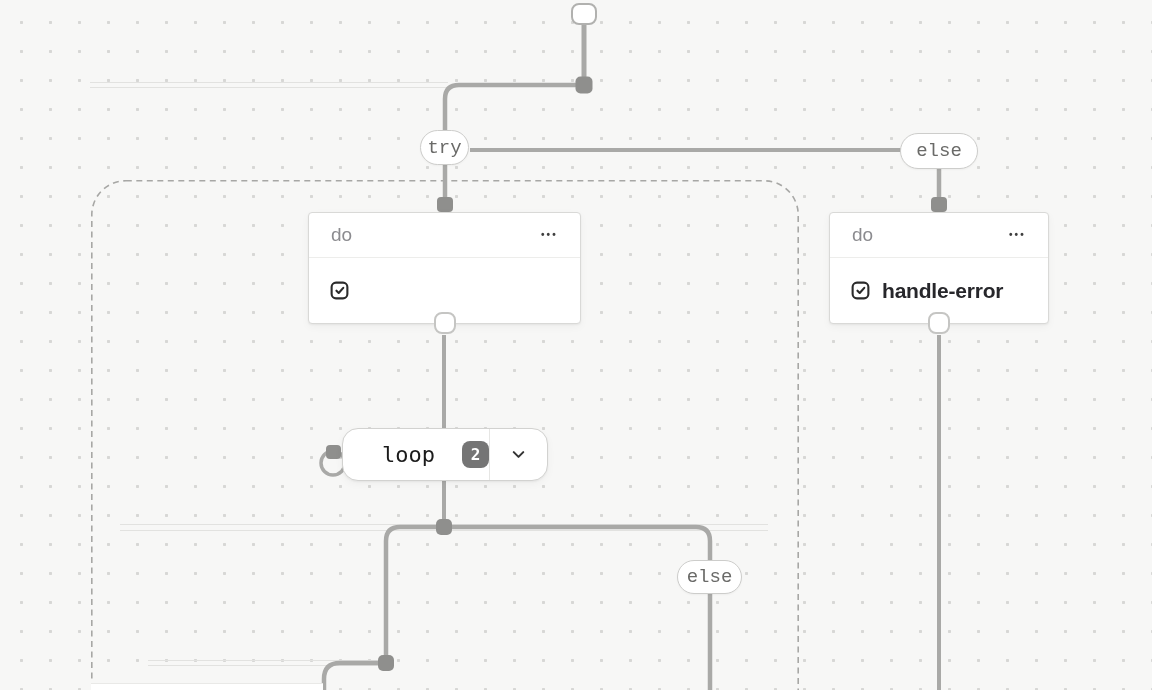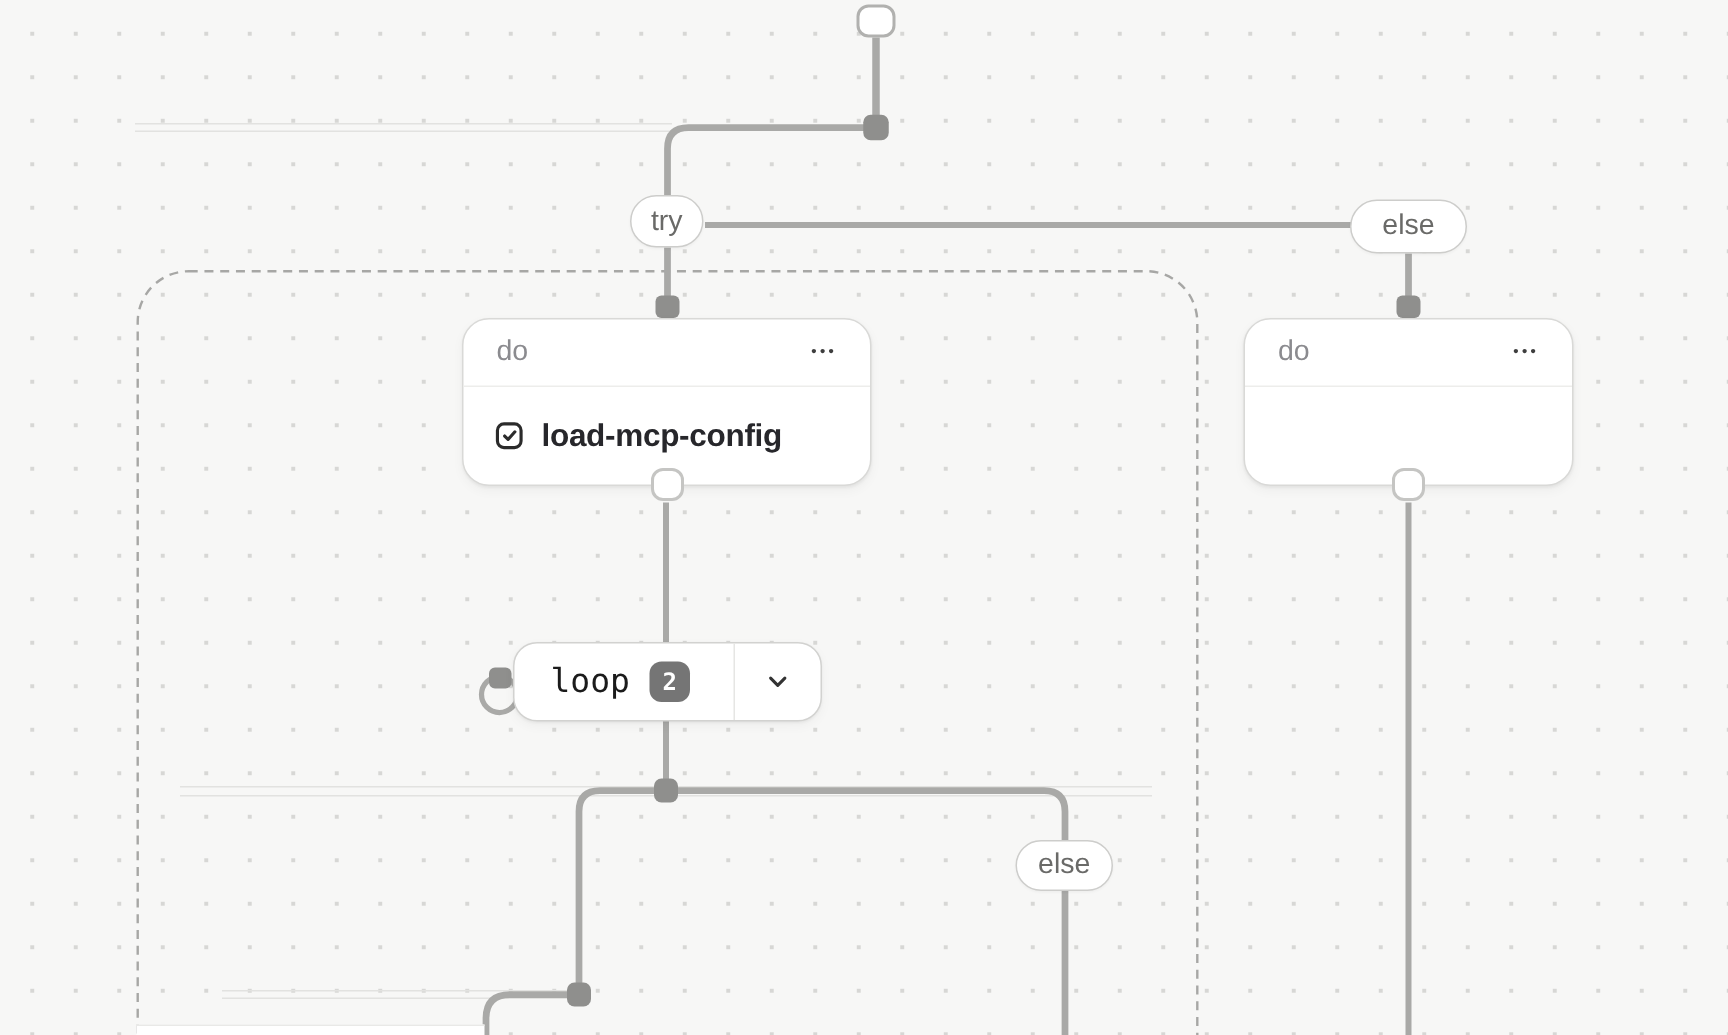--- a/index.html
+++ b/index.html
@@ -10,36 +10,36 @@
     background-image:radial-gradient(circle,#d7d7d5 1.4px,rgba(0,0,0,0) 1.5px);
     background-size:29px 29px;background-position:7px 8px;
     font-family:"Liberation Sans",sans-serif;
   }
   .rail{position:absolute;height:1px;background:#e2e2e0;}
   .edges{position:absolute;left:0;top:0;width:1152px;height:690px;}
   .start-node{position:absolute;left:571px;top:3px;width:26px;height:22px;
     background:#fff;border:2px solid #b1b1af;border-radius:8px;}
   .pill{position:absolute;display:flex;align-items:center;justify-content:center;
     background:#fff;border:1.5px solid #cdcdcb;border-radius:999px;
-    font-size:19px;color:#6a6a68;box-shadow:0 1px 2px rgba(0,0,0,.04);white-space:nowrap;}
-  .card{position:absolute;background:#fff;border:1px solid #d9d9d7;border-radius:18px;
+    font-size:19px;color:#6a6a68;box-shadow:0 1px 2px rgba(0,0,0,.04);white-space:nowrap;font-family:Liberation Mono, monospace;}
+  .card{position:absolute;background:#fff;border:1px solid #d9d9d7;border-radius:4px;
     box-shadow:0 1px 2px rgba(0,0,0,.05),0 3px 8px rgba(0,0,0,.04);}
   .card-header{height:45px;display:flex;align-items:center;justify-content:space-between;
     padding:0 20px 0 22px;border-bottom:1px solid #ededeb;color:#8b8b8f;font-size:19px;}
   .more-btn{border:none;background:none;padding:0 2px;cursor:pointer;color:#3e3e3e;
     font-size:10px;letter-spacing:2.2px;font-weight:700;line-height:1;}
   .card-body{height:65px;display:flex;align-items:center;padding:0 20px;gap:11px;}
   .card-title{font-size:21px;font-weight:600;color:#27272b;letter-spacing:-0.2px;white-space:nowrap;}
   .check-icon{width:21px;height:21px;flex:0 0 auto;color:#2b2b2b;}
   .port{position:absolute;left:50%;bottom:-11px;transform:translateX(-50%);
     width:22px;height:22px;background:#fff;border:2px solid #c5c5c3;border-radius:8px;}
   .loop-pill{position:absolute;left:342px;top:428px;width:206px;height:53px;
     background:#fff;border:1.5px solid #d2d2d0;border-radius:16px;display:flex;
     box-shadow:0 1px 2px rgba(0,0,0,.05),0 3px 8px rgba(0,0,0,.04);}
-  .loop-main{flex:1;display:flex;align-items:center;padding-left:24px;gap:13px;}
+  .loop-main{flex:1;display:flex;align-items:center;padding-left:24px;gap:27px;justify-content:flex-end;}
   .loop-label{font-family:"DejaVu Sans Mono",monospace;font-size:22px;color:#1b1b1b;}
   .loop-badge{width:27px;height:27px;border-radius:8px;background:#757575;color:#fff;
     display:flex;align-items:center;justify-content:center;
     font-family:"DejaVu Sans Mono",monospace;font-size:16px;font-weight:700;}
   .loop-toggle{width:58px;border-left:1px solid #e6e6e4;display:flex;align-items:center;
     justify-content:center;background:none;cursor:pointer;border-top:none;border-right:none;border-bottom:none;}
   .chev{width:19px;height:19px;color:#333;}
   .peek{position:absolute;left:91px;top:683px;width:232px;height:10px;background:#fff;
     border-top:1px solid #e9e9e7;}
 </style>
@@ -90,31 +90,37 @@
       <span>do</span>
       <button class="more-btn">
         <span>•••</span>
       </button>
     </div>
     <div class="card-body">
       <svg class="check-icon" viewBox="0 0 24 24" fill="none" stroke="currentColor" stroke-width="2.4" stroke-linecap="round" stroke-linejoin="round">
         <rect x="3" y="3" width="18" height="18" rx="5"></rect>
           <path d="m8.5 12.2 2.6 2.6 5.2-5.8"></path>
       </svg>
-      <span class="card-title">load-mcp-config</span>
     </div>
     <div class="port"></div>
   </div>
 
   <div class="card" style="left:829px;top:212px;width:220px;height:112px">
     <div class="card-header">
       <span>do</span>
       <button class="more-btn">
         <span>•••</span>
       </button>
+    </div>
+    <div class="card-body">
+      <svg class="check-icon" viewBox="0 0 24 24" fill="none" stroke="currentColor" stroke-width="2.4" stroke-linecap="round" stroke-linejoin="round">
+        <rect x="3" y="3" width="18" height="18" rx="5"></rect>
+          <path d="m8.5 12.2 2.6 2.6 5.2-5.8"></path>
+      </svg>
+      <span class="card-title">handle-error</span>
     </div>
     <div class="port"></div>
   </div>
 
   <div class="loop-pill">
     <div class="loop-main">
       <span class="loop-label">loop</span>
       <span class="loop-badge">2</span>
     </div>
     <button class="loop-toggle">

